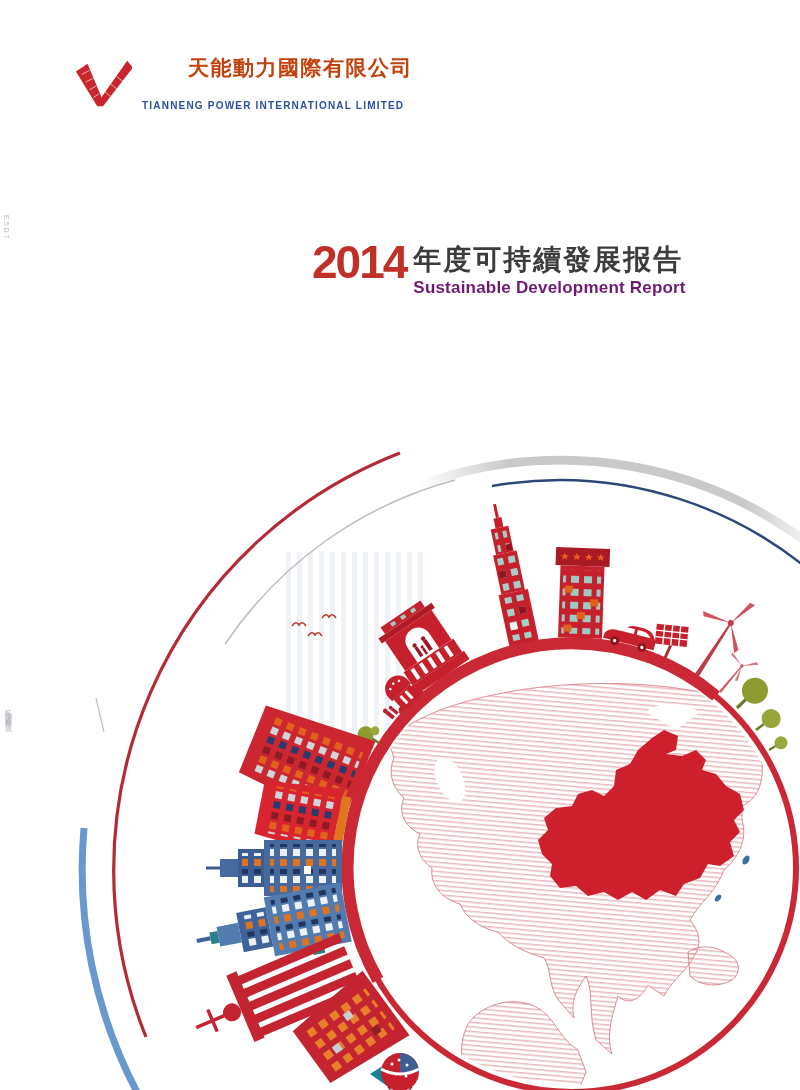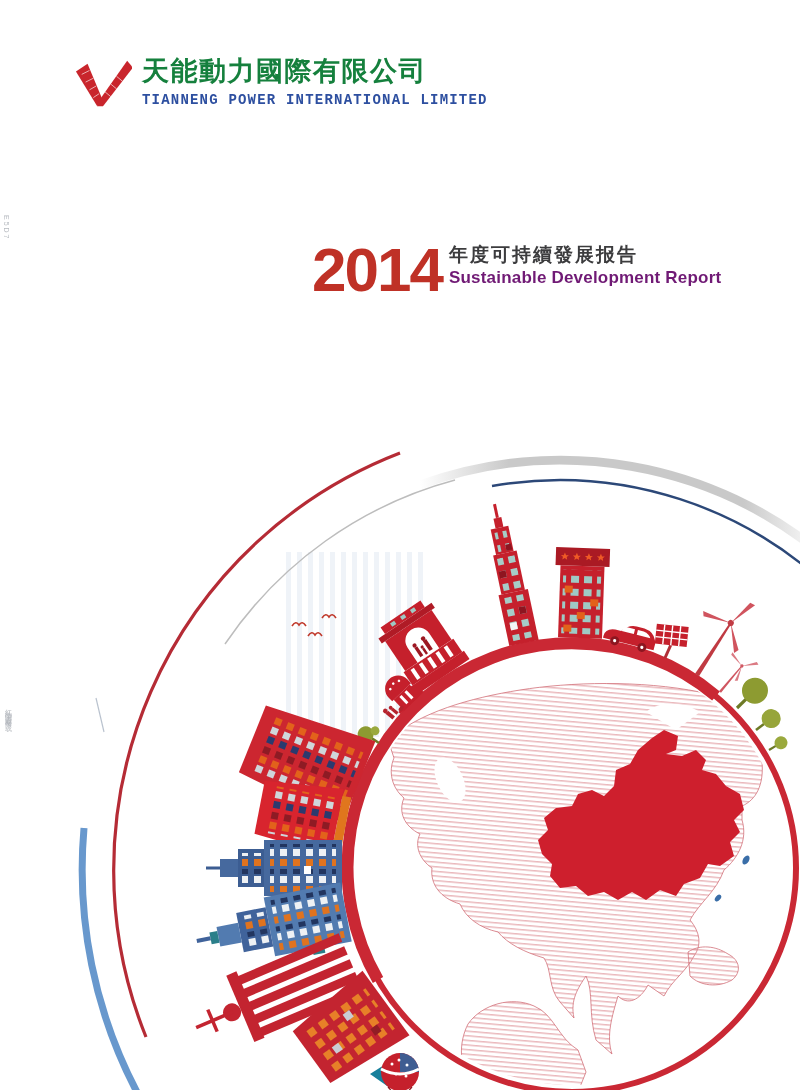--- a/index.html
+++ b/index.html
@@ -2,27 +2,27 @@
 <html><head>
 <meta charset="utf-8">
 <style>
   html,body{margin:0;padding:0;background:#fff;}
   #page{position:relative;width:800px;height:1090px;background:#fff;overflow:hidden;
         font-family:"Liberation Sans",sans-serif;}
   
   #logo{position:absolute;left:74px;top:56px;display:flex;align-items:flex-start;}
   #logo svg{display:block;margin-top:4px;}
   #logo .ltxt{margin-left:10px;}
-  .company-zh{font-size:27px;font-weight:bold;color:#15803d;letter-spacing:1.5px;line-height:1.15;}
-  .company-en{font-size:14px;font-weight:bold;color:#2d4fa0;letter-spacing:1.2px;margin-top:5px;font-family:Liberation Mono, monospace;}
+  .company-zh{font-size:21px;font-weight:bold;color:#c2410c;letter-spacing:1.5px;line-height:1.15;margin-left:46px;}
+  .company-en{font-size:10px;font-weight:bold;color:#2d4fa0;letter-spacing:1.2px;margin-top:20px;}
   
   #titleblock{position:absolute;left:312px;top:241px;display:flex;align-items:flex-start;}
-  .year{font-size:62px;font-weight:bold;color:#bf3126;letter-spacing:-2px;line-height:0.95;}
+  .year{font-size:46px;font-weight:bold;color:#bf3126;letter-spacing:-2px;line-height:0.95;}
   .tcol{margin-left:7px;margin-top:4px;}
-  .t-zh{font-size:19px;font-weight:bold;color:#3c3c3e;letter-spacing:2px;line-height:1.1;}
+  .t-zh{font-size:28px;font-weight:bold;color:#3c3c3e;letter-spacing:2px;line-height:1.1;}
   .t-en{font-size:17px;font-weight:bold;color:#701a75;letter-spacing:0.2px;margin-top:2px;}
   
   .spine{position:absolute;left:3px;writing-mode:vertical-rl;font-size:7px;color:#8d939c;
          letter-spacing:2px;opacity:.65;filter:blur(.3px);}
   #spine-top{top:215px;}
   #spine-bottom{top:703px;}
   
   #art{position:absolute;left:0;top:440px;}
 </style>
 </head>

